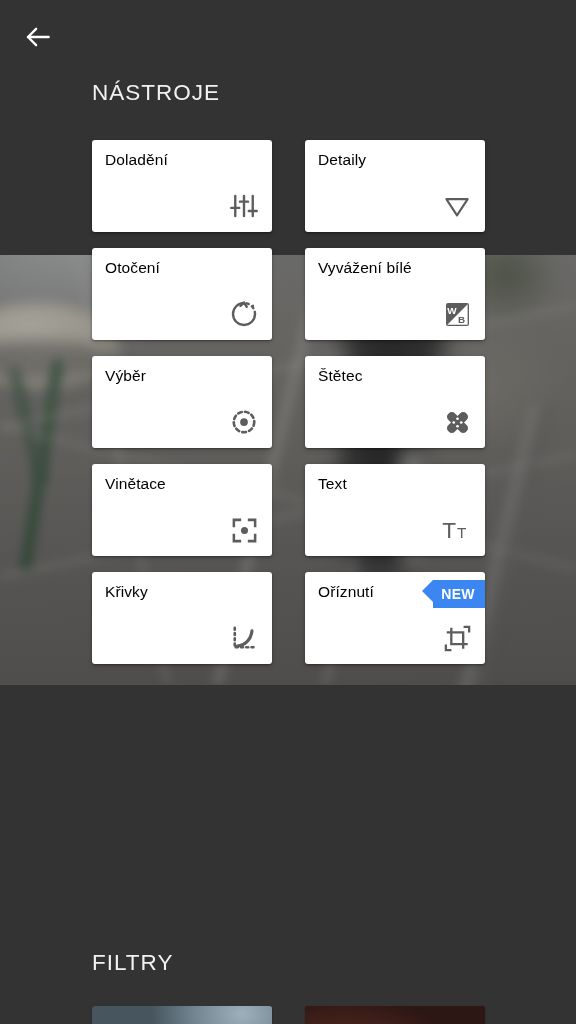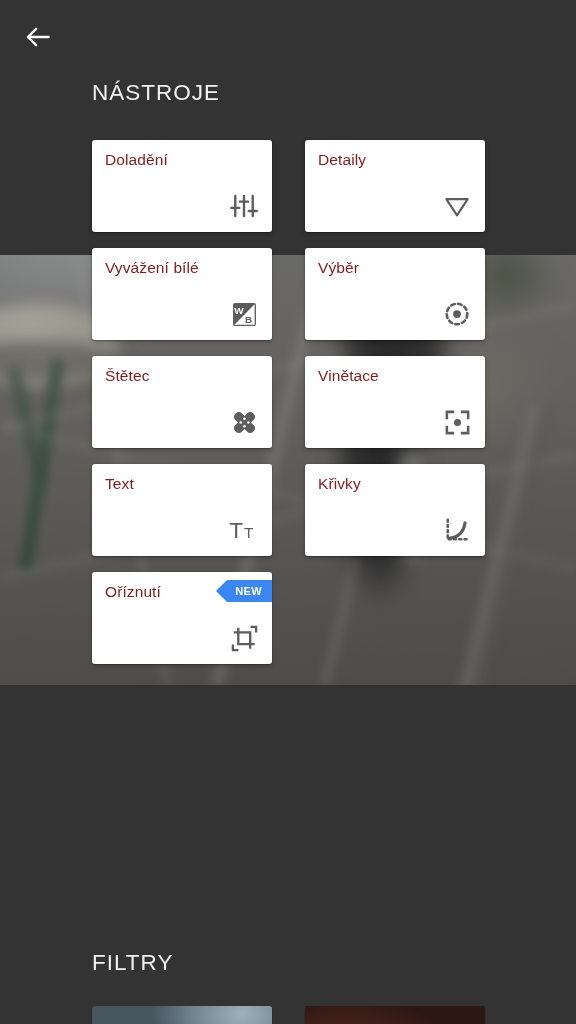--- a/index.html
+++ b/index.html
@@ -168,45 +168,45 @@
     width: 180px; height: 92px;
     background: #ffffff;
     border-radius: 3px;
     box-shadow: 0 1px 2px rgba(0,0,0,0.32), 0 2px 5px rgba(0,0,0,0.18);
     overflow: hidden;
     cursor: pointer;
   }
   .tool-label {
     position: absolute;
     left: 13px; top: 11px;
-    color: #7f1d1d;
+    color: #000000;
     font-size: 15.5px;
     font-weight: 400;
     letter-spacing: .1px;
     white-space: nowrap;
   }
   .tool-icon {
     position: absolute;
     right: 11px; bottom: 9px;
     width: 34px; height: 34px;
     color: #5d5d5d;
     display: flex; align-items: center; justify-content: center;
   }
   .tool-icon svg { display: block; }
 
   
   .new-badge {
     position: absolute;
     right: 0; top: 8px;
-    height: 22px;
+    height: 28px;
     display: flex; align-items: center;
     padding: 0 10px 0 8px;
     background: #3b86f0;
     color: #ffffff;
-    font-size: 11px;
+    font-size: 14px;
     font-weight: 700;
     letter-spacing: .4px;
     line-height: 1;
   }
   .new-badge::before {
     content: "";
     position: absolute;
     left: -11px; top: 0;
     width: 0; height: 0;
     border-top: 11px solid transparent;
@@ -294,20 +294,31 @@
     <div class="tool-card">
       <div class="tool-label">Detaily</div>
       <div class="tool-icon">
         <svg width="30" height="30" viewBox="0 0 24 24" fill="none" stroke="currentColor" stroke-width="1.7" stroke-linejoin="round">
           <polygon points="3.5,6.5 20.5,6.5 12,19.5"></polygon>
         </svg>
       </div>
     </div>
 
 
+    <div class="tool-card">
+      <div class="tool-label">Otočení</div>
+      <div class="tool-icon">
+        <svg width="30" height="30" viewBox="0 0 24 24" fill="none" stroke="currentColor" stroke-width="1.9" stroke-linecap="round">
+          <path d="M12 3.2 A8.8 8.8 0 1 0 20.8 12"></path>
+          <path d="M19.2 5.4 l-0.1 0.1" stroke-dasharray="1.6 3"></path>
+          <path d="M20.8 12 A8.8 8.8 0 0 0 12 3.2" stroke-dasharray="1.8 3.1"></path>
+          <polyline points="9.2,5.6 12,3.0 14.2,6.2"></polyline>
+        </svg>
+      </div>
+    </div>
 
 
     <div class="tool-card">
       <div class="tool-label">Vyvážení bílé</div>
       <div class="tool-icon">
         <svg width="29" height="29" viewBox="0 0 24 24">
           <rect x="2.5" y="2.5" width="19" height="19" rx="1.6" fill="currentColor"></rect>
           <polygon points="3.6,20.4 20.4,3.6 20.4,20.4" fill="#ffffff"></polygon>
           <text x="7.4" y="11.2" font-family="Liberation Sans, sans-serif" font-size="8.2" font-weight="700" fill="#ffffff" text-anchor="middle">W</text>
           <text x="15.4" y="19.4" font-family="Liberation Sans, sans-serif" font-size="8.2" font-weight="700" fill="#5d5d5d" text-anchor="middle">B</text>

